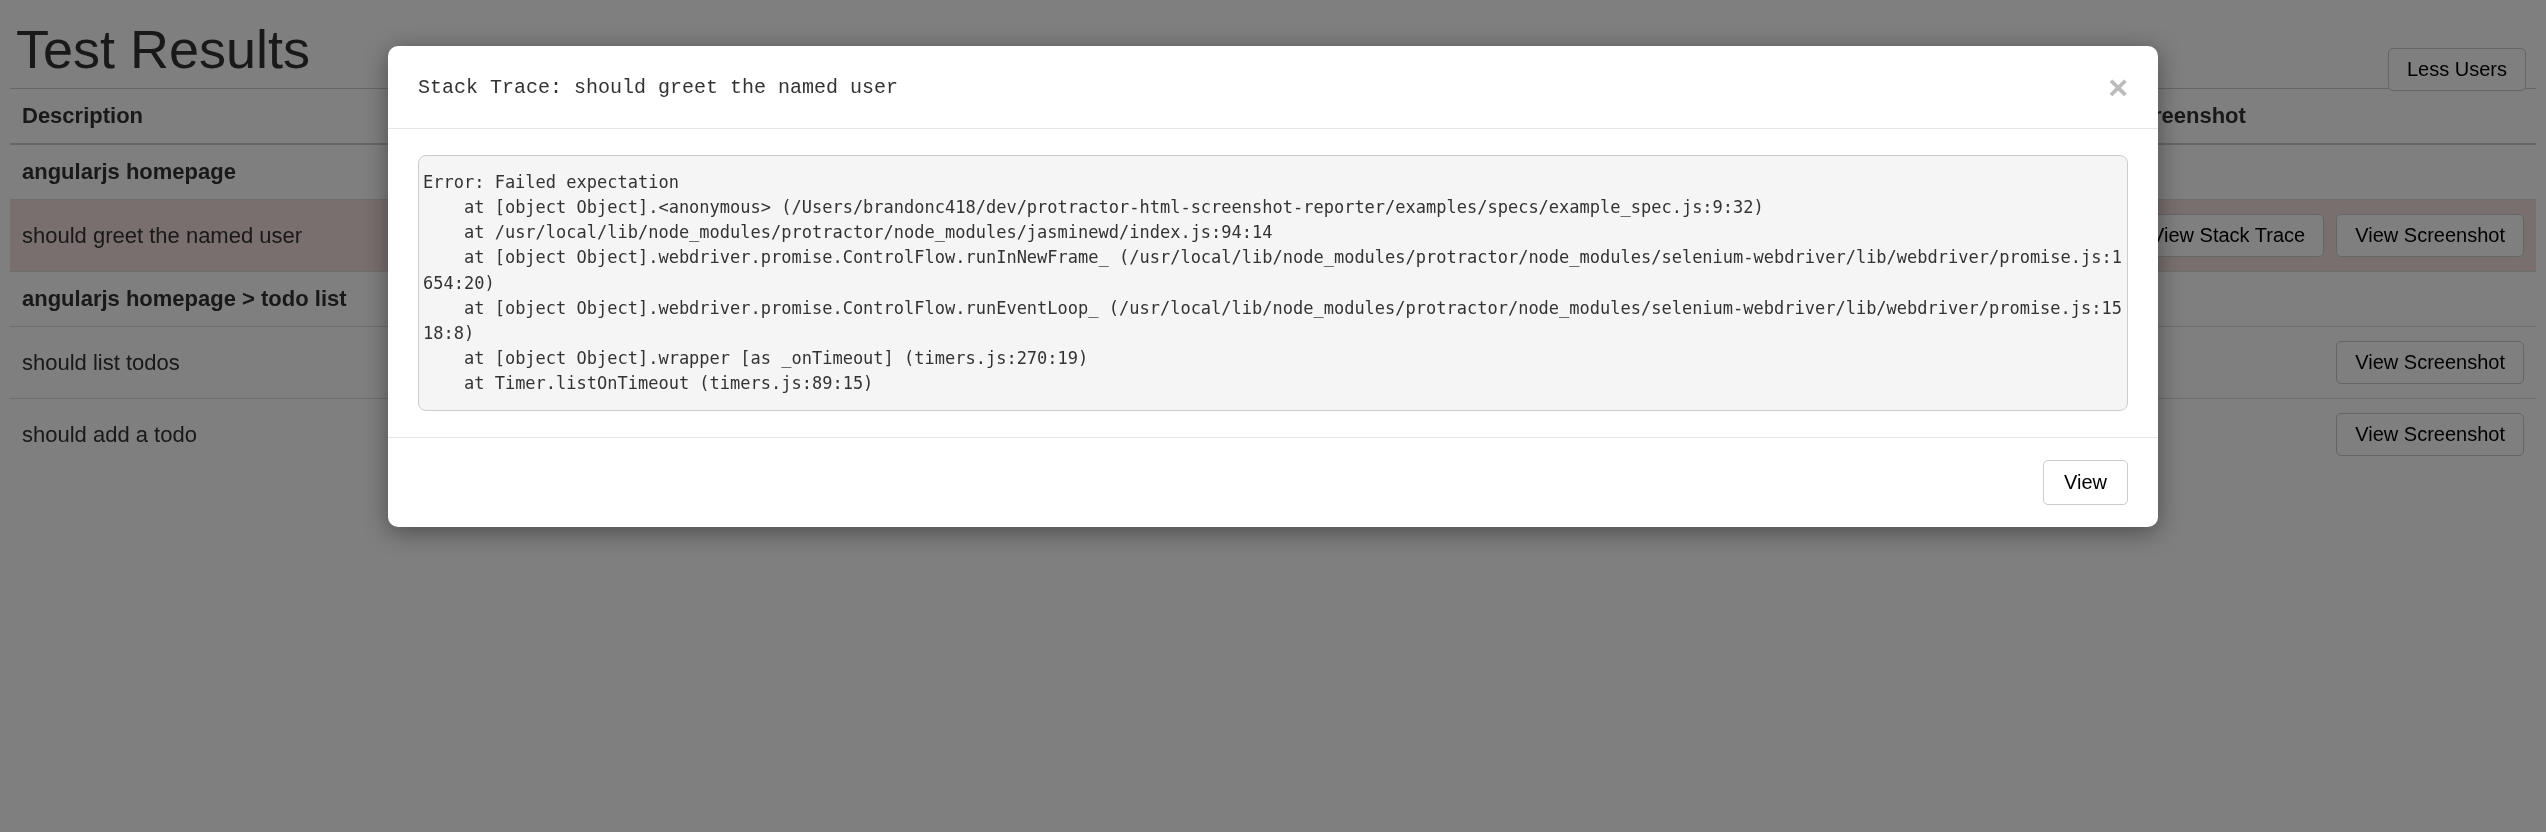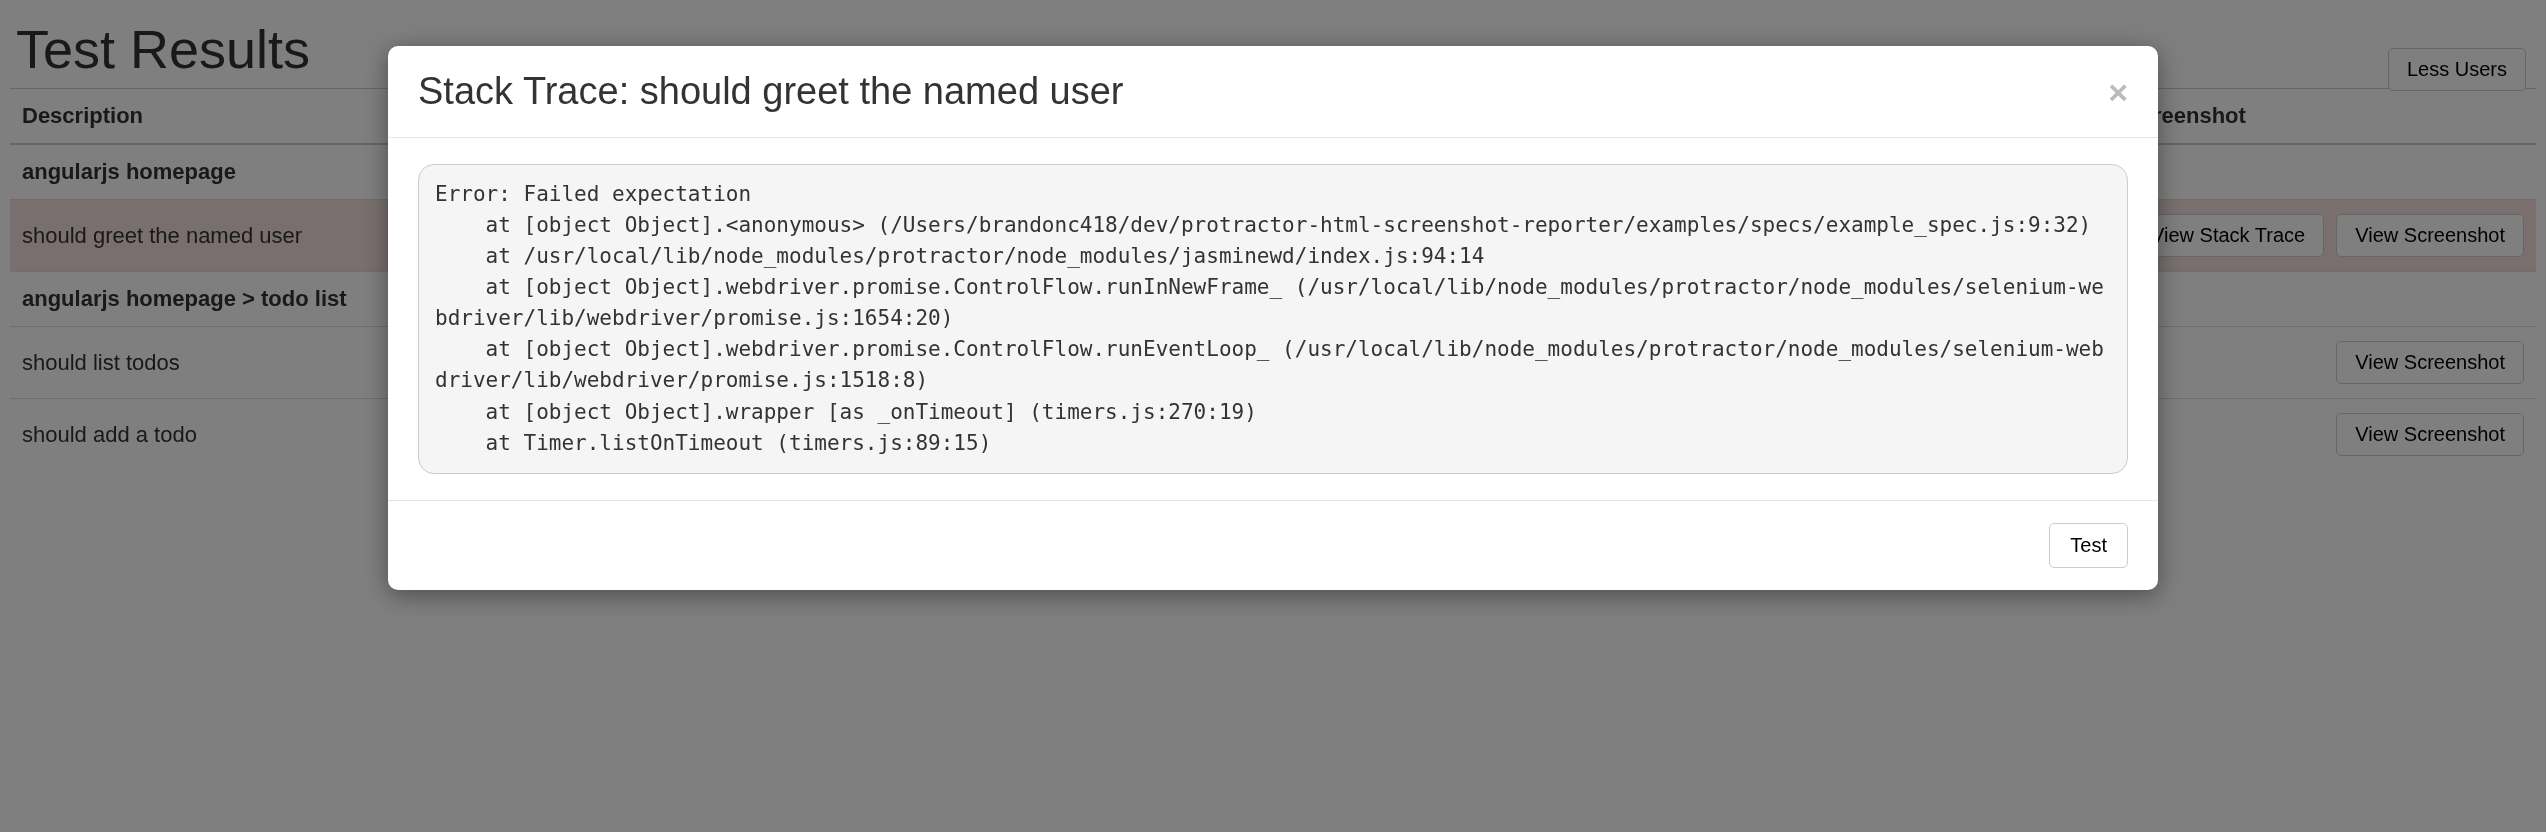--- a/index.html
+++ b/index.html
@@ -83,42 +83,43 @@
       overflow: hidden;
     }
     .modal-header {
       padding: 24px 30px;
       border-bottom: 1px solid #e5e5e5;
       display: flex;
       justify-content: space-between;
       align-items: center;
     }
     .modal-title {
-      font-size: 38px;
+      font-size: 20px;
       font-weight: 500;
+      font-family: Liberation Mono, monospace;
     }
     .modal-close {
       font-size: 34px;
       color: #bbb;
       background: none;
       border: none;
       cursor: pointer;
       line-height: 1;
       font-weight: 700;
     }
     .modal-body {
       padding: 26px 30px;
     }
     .stack-pre {
       background: #f5f5f5;
       border: 1px solid #ccc;
-      border-radius: 16px;
-      padding: 14px 16px;
+      border-radius: 8px;
+      padding: 14px 4px;
       font-family: Menlo, Monaco, Consolas, monospace;
-      font-size: 21px;
+      font-size: 17px;
       line-height: 1.48;
       white-space: pre-wrap;
       word-break: break-all;
       color: #333;
     }
     .modal-footer {
       padding: 22px 30px;
       border-top: 1px solid #e5e5e5;
       text-align: right;
     }
@@ -185,15 +186,15 @@
   <div class="modal-body">
     <pre class="stack-pre">Error: Failed expectation
     at [object Object].&lt;anonymous&gt; (/Users/brandonc418/dev/protractor-html-screenshot-reporter/examples/specs/example_spec.js:9:32)
     at /usr/local/lib/node_modules/protractor/node_modules/jasminewd/index.js:94:14
     at [object Object].webdriver.promise.ControlFlow.runInNewFrame_ (/usr/local/lib/node_modules/protractor/node_modules/selenium-webdriver/lib/webdriver/promise.js:1654:20)
     at [object Object].webdriver.promise.ControlFlow.runEventLoop_ (/usr/local/lib/node_modules/protractor/node_modules/selenium-webdriver/lib/webdriver/promise.js:1518:8)
     at [object Object].wrapper [as _onTimeout] (timers.js:270:19)
     at Timer.listOnTimeout (timers.js:89:15)</pre>
   </div>
   <div class="modal-footer">
-    <button>Test</button>
+    <button>View</button>
   </div>
 </div>
 
 </body></html>

